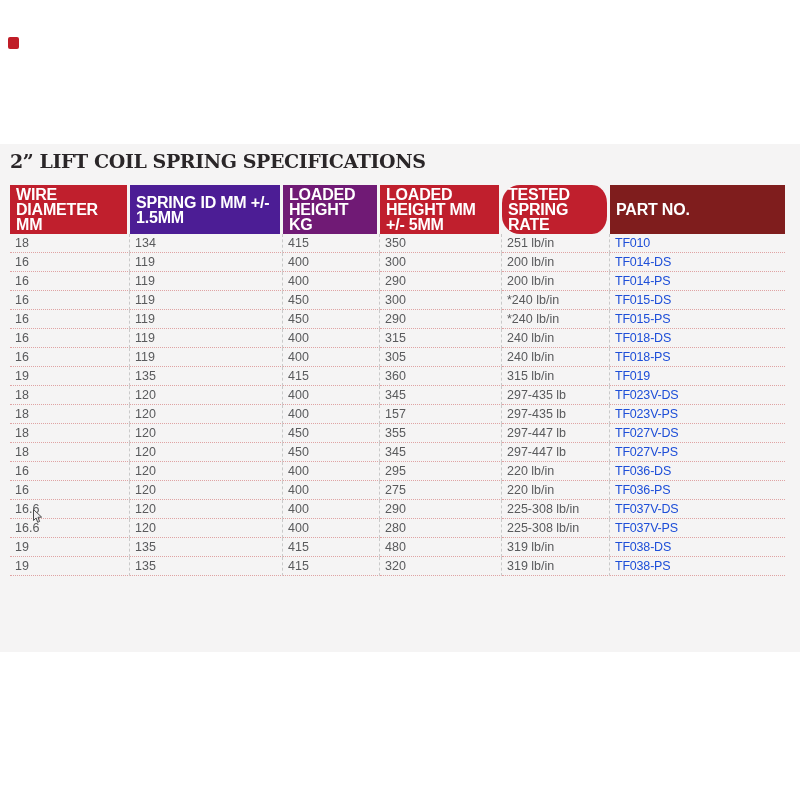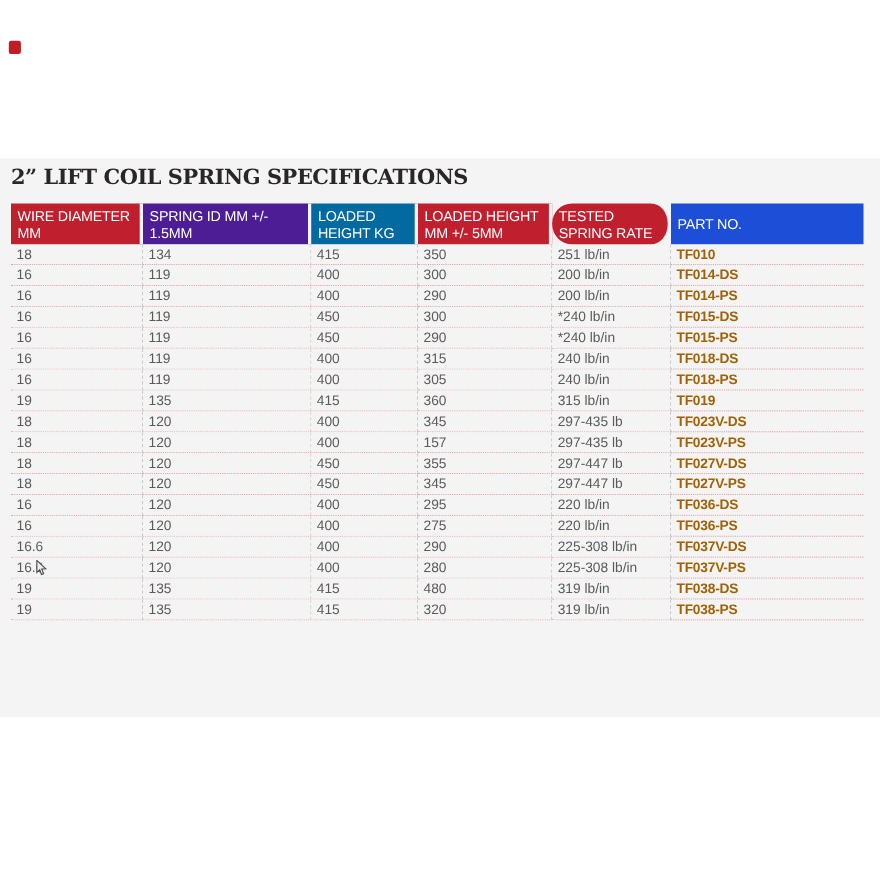--- a/index.html
+++ b/index.html
@@ -16,30 +16,30 @@
                 font-family:"DejaVu Serif", serif; font-weight:bold;
                 font-size:19px; letter-spacing:-0.4px; }
 
   table.spec { position:absolute; left:10px; top:41px; width:775px;
                border-collapse:separate; border-spacing:0; table-layout:fixed; }
 
   col.c1{width:120px;} col.c2{width:153px;} col.c3{width:97px;}
   col.c4{width:122px;} col.c5{width:108px;} col.c6{width:175px;}
 
   thead th { height:37px; vertical-align:middle; text-align:left;
-             font-size:13px; font-weight:normal; line-height:15px;
+             font-size:16px; font-weight:bold; line-height:15px;
              padding:2px 4px 2px 6px; letter-spacing:-0.2px; }
   thead th + th { }
   thead th:not(:last-child) { border-right:3px solid #f5f4f4; }
 
   tbody td { height:19px; line-height:18px; font-size:12.5px;
              padding:0 3px 0 5px; color:#595a5c; white-space:nowrap;
              border-bottom:1px dotted #dfa3a3; }
   tbody td:not(:last-child) { border-right:1px dashed #c9c9c9; }
-  tbody td.part { font-weight:bold; color:#a16207; letter-spacing:-0.2px; }
+  tbody td.part { font-weight:normal; color:#1d4ed8; letter-spacing:-0.2px; }
 
   .cursor-icon { position:absolute; left:32px; top:509px; width:11px; height:15px; }
 </style>
 </head>
 <body>
 
 <div class="page" style="background: rgb(255, 255, 255);">
 
   <div class="red-marker" style="background: rgb(192, 29, 39);"></div>
 
@@ -52,24 +52,24 @@
           <col class="c2">
           <col class="c3">
         <col class="c4">
           <col class="c5">
           <col class="c6">
       </colgroup>
       <thead>
         <tr>
             <th style="background: rgb(192, 31, 45); color: rgb(255, 255, 255);">WIRE DIAMETER MM</th>
             <th style="background: #4c1d95; color: rgb(255, 255, 255);">SPRING ID MM +/- 1.5MM</th>
-            <th style="background: #0369a1; color: rgb(255, 255, 255);">LOADED HEIGHT KG</th>
+            <th style="background: #701a75; color: rgb(255, 255, 255);">LOADED HEIGHT KG</th>
             <th style="background: rgb(192, 31, 45); color: rgb(255, 255, 255);">LOADED HEIGHT MM +/- 5MM</th>
             <th style="background: rgb(192, 31, 45); color: rgb(255, 255, 255); border-radius: 18px;">TESTED SPRING RATE</th>
-            <th style="background: #1d4ed8; color: rgb(255, 255, 255);">PART NO.</th>
+            <th style="background: #7f1d1d; color: rgb(255, 255, 255);">PART NO.</th>
           </tr>
       </thead>
       <tbody>
           <tr>
             <td>18</td>
             <td>134</td>
             <td>415</td>
             <td>350</td>
             <td>251 lb/in</td>
             <td class="part">TF010</td>

